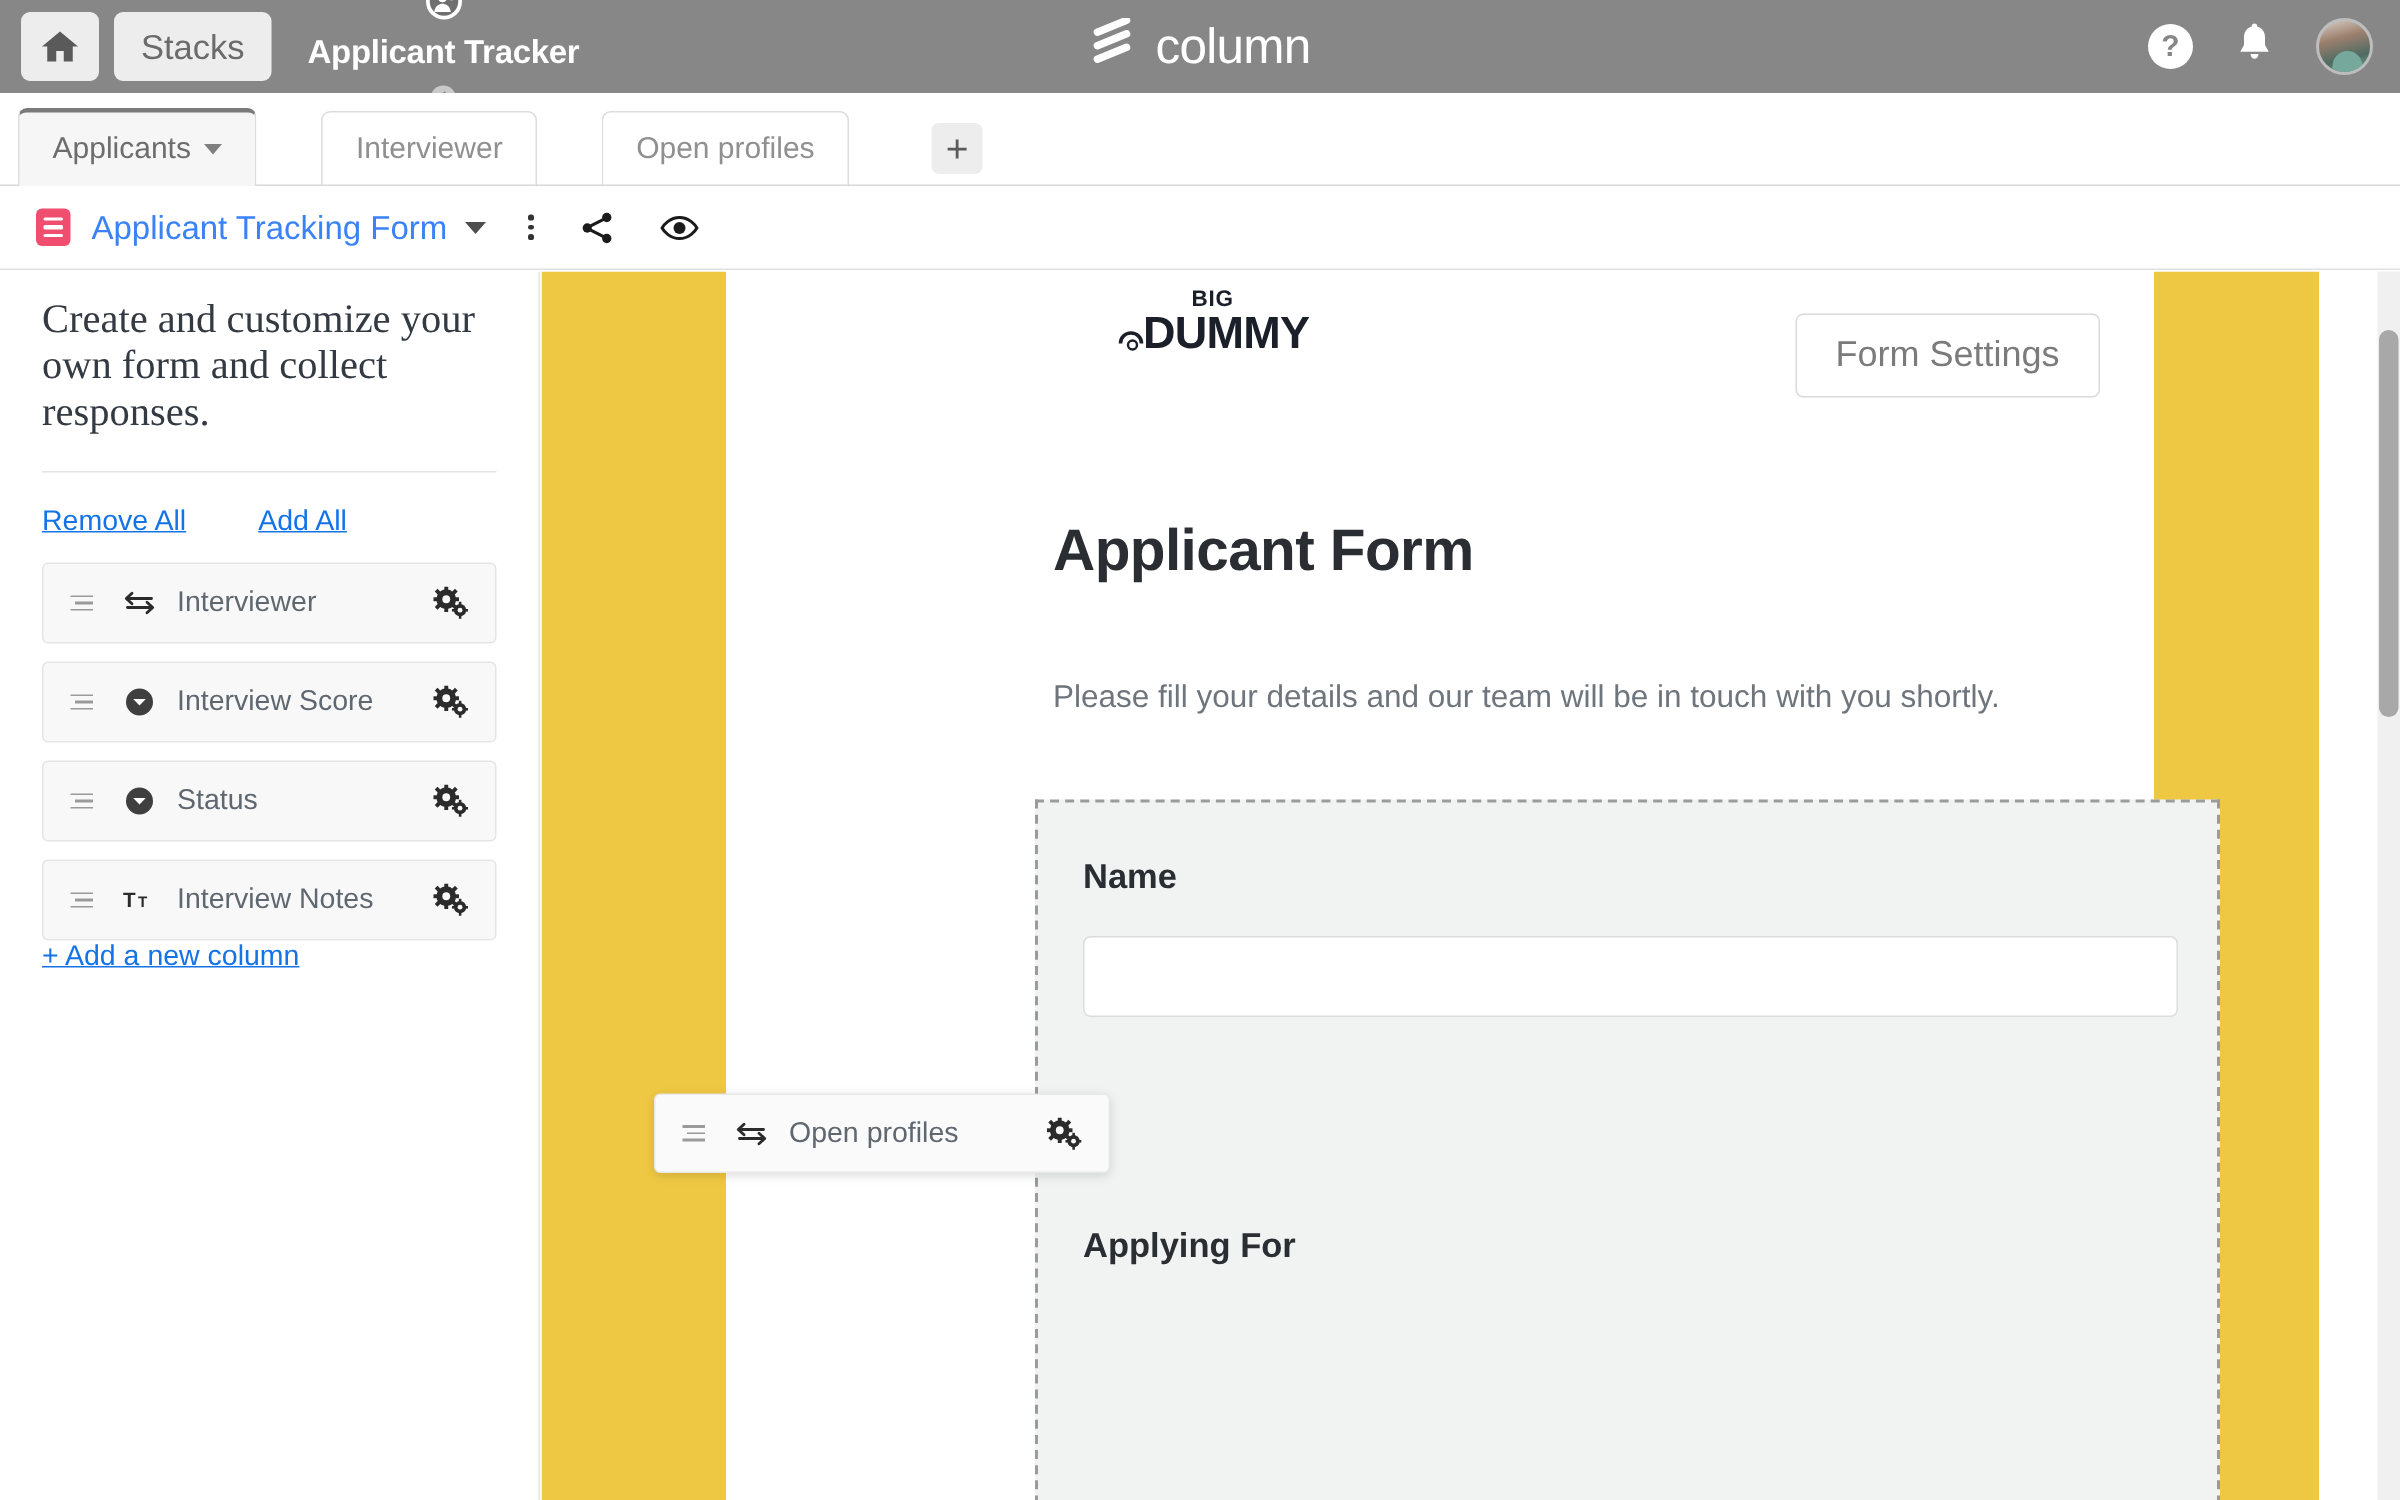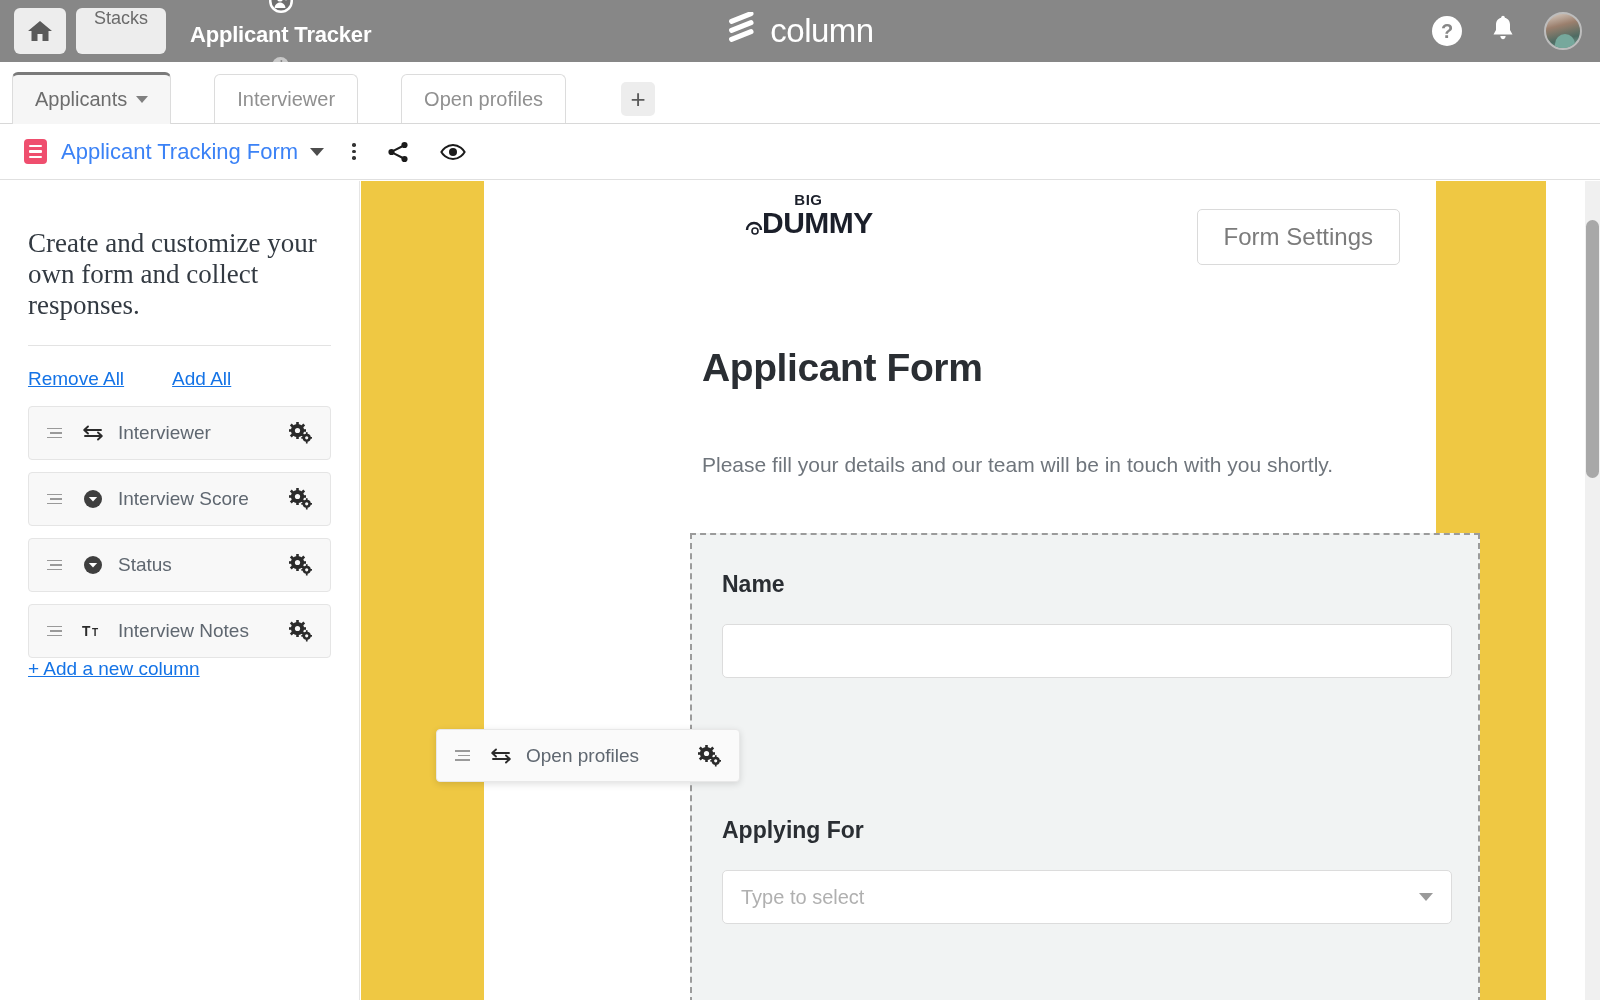--- a/index.html
+++ b/index.html
@@ -18,22 +18,22 @@
   }
   .home-btn {
     width: 52px; height: 46px; margin-left: 14px;
     background: #ededed; border-radius: 6px;
     display: flex; align-items: center; justify-content: center;
   }
   .home-icon svg { display: block; }
   .stacks-btn {
     height: 46px; margin-left: 10px; padding: 0 18px;
     background: #ededed; border-radius: 6px;
-    display: flex; align-items: flex-start; justify-content: center;
-    color: #6b6b6b; font-size: 18px;
+    display: flex; align-items: center; justify-content: center;
+    color: #6b6b6b; font-size: 23px;
   }
   .stack-title-wrap {
     display: flex; align-items: center; margin-left: 24px; gap: 9px; flex-direction: column;
   }
   .stack-avatar-icon {
     width: 24px; height: 24px; border-radius: 50%;
     background: #ffffff;
     display: flex; align-items: center; justify-content: center;
   }
   .stack-title {
@@ -129,21 +129,21 @@
   .dots-v {
     margin-left: 28px; display: flex; flex-direction: column; gap: 3px; align-items: center;
   }
   .dots-v i { width: 3.5px; height: 3.5px; background: #333; border-radius: 50%; display: block; }
   .tb-icon { margin-left: 30px; display: flex; align-items: center; }
 
   
   .leftpanel {
     position: absolute; left: 0; top: 181px; width: 360px; height: 819px;
     background: #ffffff; border-right: 1px solid #e5e5e5;
-    padding: 47px 28px 0 28px;
+    padding: 16px 28px 0 28px;
   }
   .panel-heading {
     font-family: "Liberation Serif", serif;
     font-size: 27px; line-height: 31px; color: #333a42; font-weight: normal;
   }
   .panel-divider { margin-top: 24px; height: 1px; background: #e3e3e3; }
   .panel-links { margin-top: 22px; display: flex; gap: 48px; }
   .link-blue {
     color: #1473e6; font-size: 19px; text-decoration: underline;
   }
@@ -543,24 +543,20 @@
 
       <div class="field" style="top:36px;">
         <div class="field-label">Name</div>
         <div class="field-input">
           <span class="field-placeholder"></span>
         </div>
       </div>
 
       <div class="field" style="top:282px;">
         <div class="field-label">Applying For</div>
-        <div class="field-input">
-          <span class="field-placeholder">Type to select</span>
-          <span class="sel-caret"></span>
-        </div>
       </div>
 
     </div>
   </div>
 </div>
 
 <div class="drag-ghost">
   <span class="drag-handle">
       <i></i>
       <i></i>

